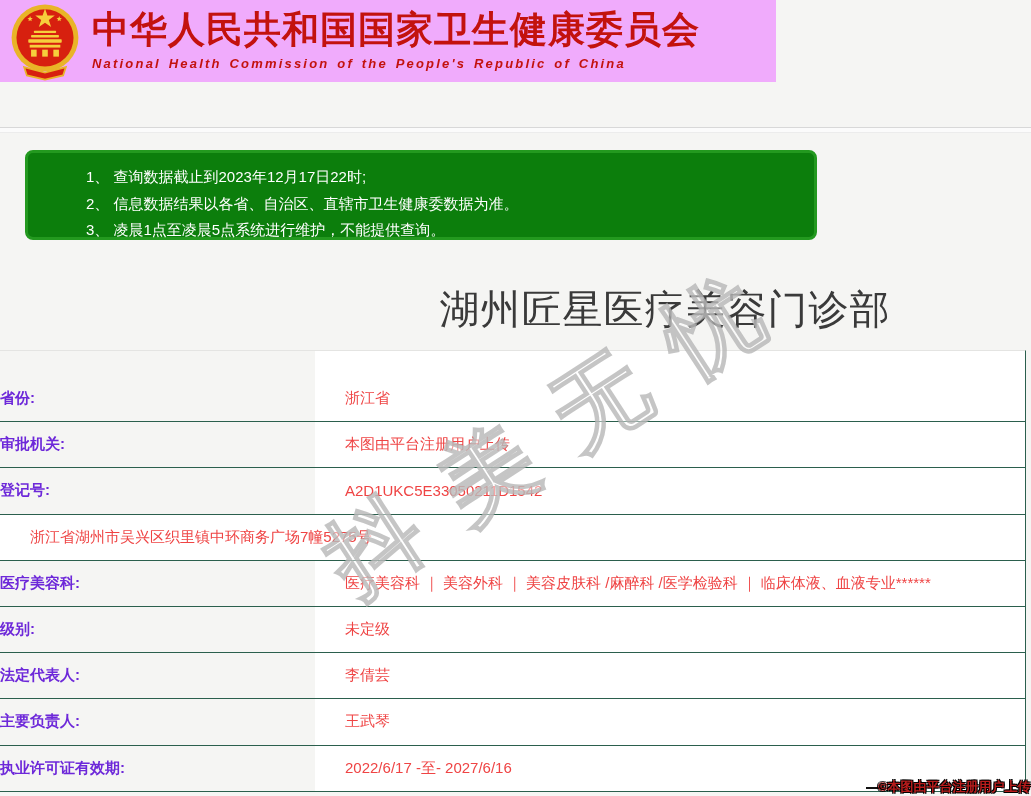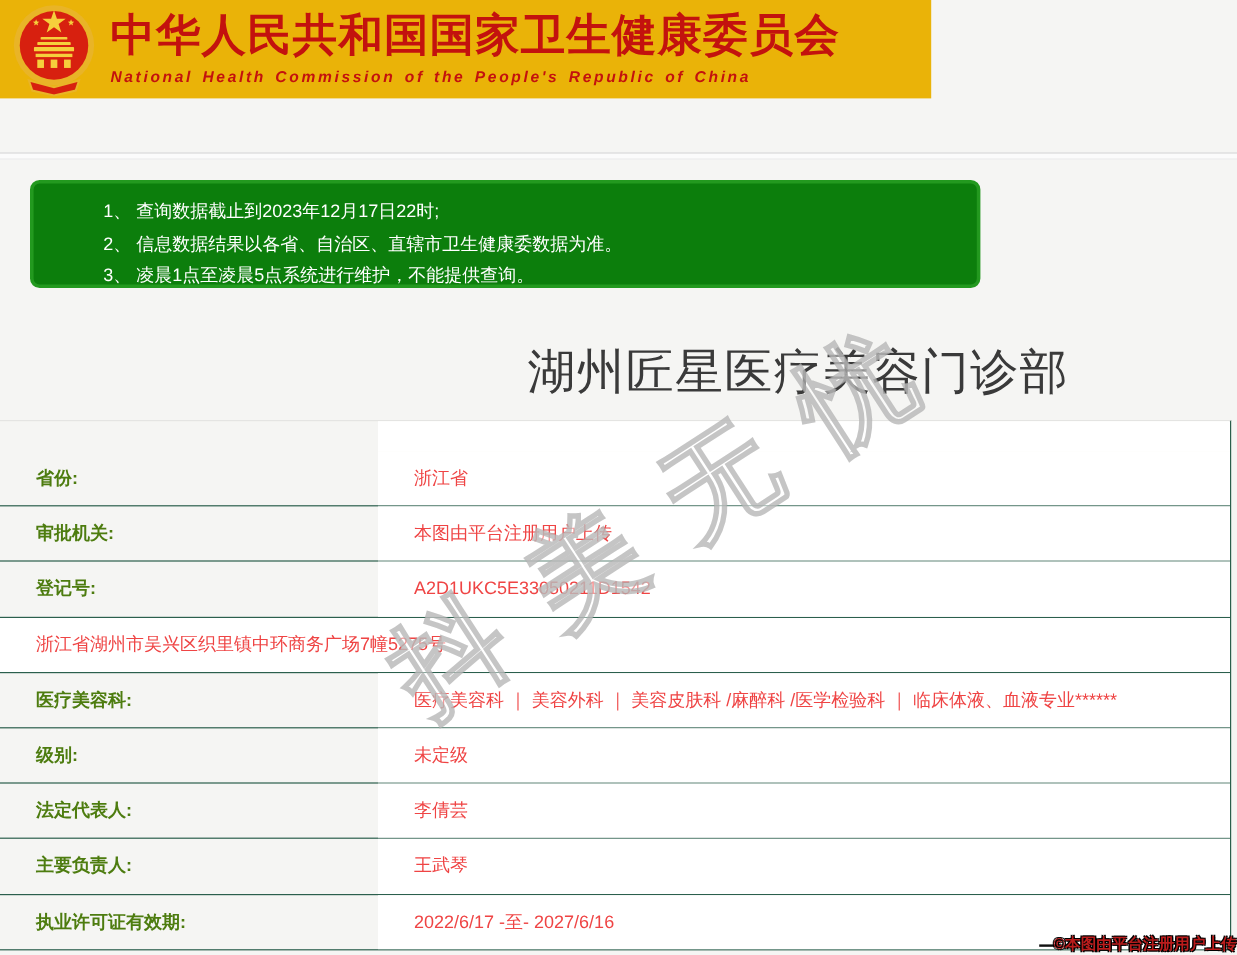--- a/index.html
+++ b/index.html
@@ -3,21 +3,21 @@
 <meta charset="utf-8">
 <style>
   html,body{margin:0;padding:0;}
   body{
     width:1031px;height:796px;position:relative;overflow:hidden;
     background:#f5f5f3;
     font-family:"Liberation Sans","DejaVu Sans",sans-serif;
     color:#3d3d3d;
   }
   
-  .banner{position:absolute;left:0;top:0;width:776px;height:82px;background:#eab308;}
+  .banner{position:absolute;left:0;top:0;width:776px;height:82px;background:#f0abfc;}
   .emblem{position:absolute;left:10px;top:3px;width:70px;height:78px;}
   .banner-titles{position:absolute;left:92px;top:6px;}
   .banner-title-cn{
     font-size:37px;font-weight:bold;color:#c3120e;letter-spacing:1px;
     white-space:nowrap;line-height:48px;
   }
   .banner-title-en{
     font-size:13px;font-weight:bold;color:#c3120e;letter-spacing:2.2px;word-spacing:2px;
     white-space:nowrap;margin-top:2px;font-style:italic;
   }
@@ -42,22 +42,22 @@
   
   .info-table{
     position:absolute;left:0;top:350px;width:1026px;box-sizing:border-box;
     border-top:1px solid #e4e4e2;border-right:1px solid #2b5f4d;
   }
   .spacer-row{display:flex;height:25px;}
   .spacer-row .label-cell{background:transparent;}
   .spacer-row .value-cell{background:#ffffff;}
   .row{display:flex;height:46.2px;box-sizing:border-box;border-bottom:1px solid #2b5f4d;}
   .label-cell{
-    width:315px;box-sizing:border-box;padding-left:30px;background:transparent;
-    font-size:15px;font-weight:bold;color:#4d7c0f;display:flex;align-items:center;
+    width:315px;box-sizing:border-box;background:transparent;
+    font-size:15px;font-weight:bold;color:#6d28d9;display:flex;align-items:center;
   }
   .value-cell{
     flex:1;box-sizing:border-box;padding-left:30px;background:#ffffff;
     font-size:15px;color:#ef4444;display:flex;align-items:center;white-space:nowrap;overflow:hidden;
   }
   
   .wm-diagonal{
     position:absolute;left:295px;top:368px;width:520px;z-index:5;
     font-size:92px;font-weight:bold;letter-spacing:42px;white-space:nowrap;
     color:rgba(255,255,255,0.45);

